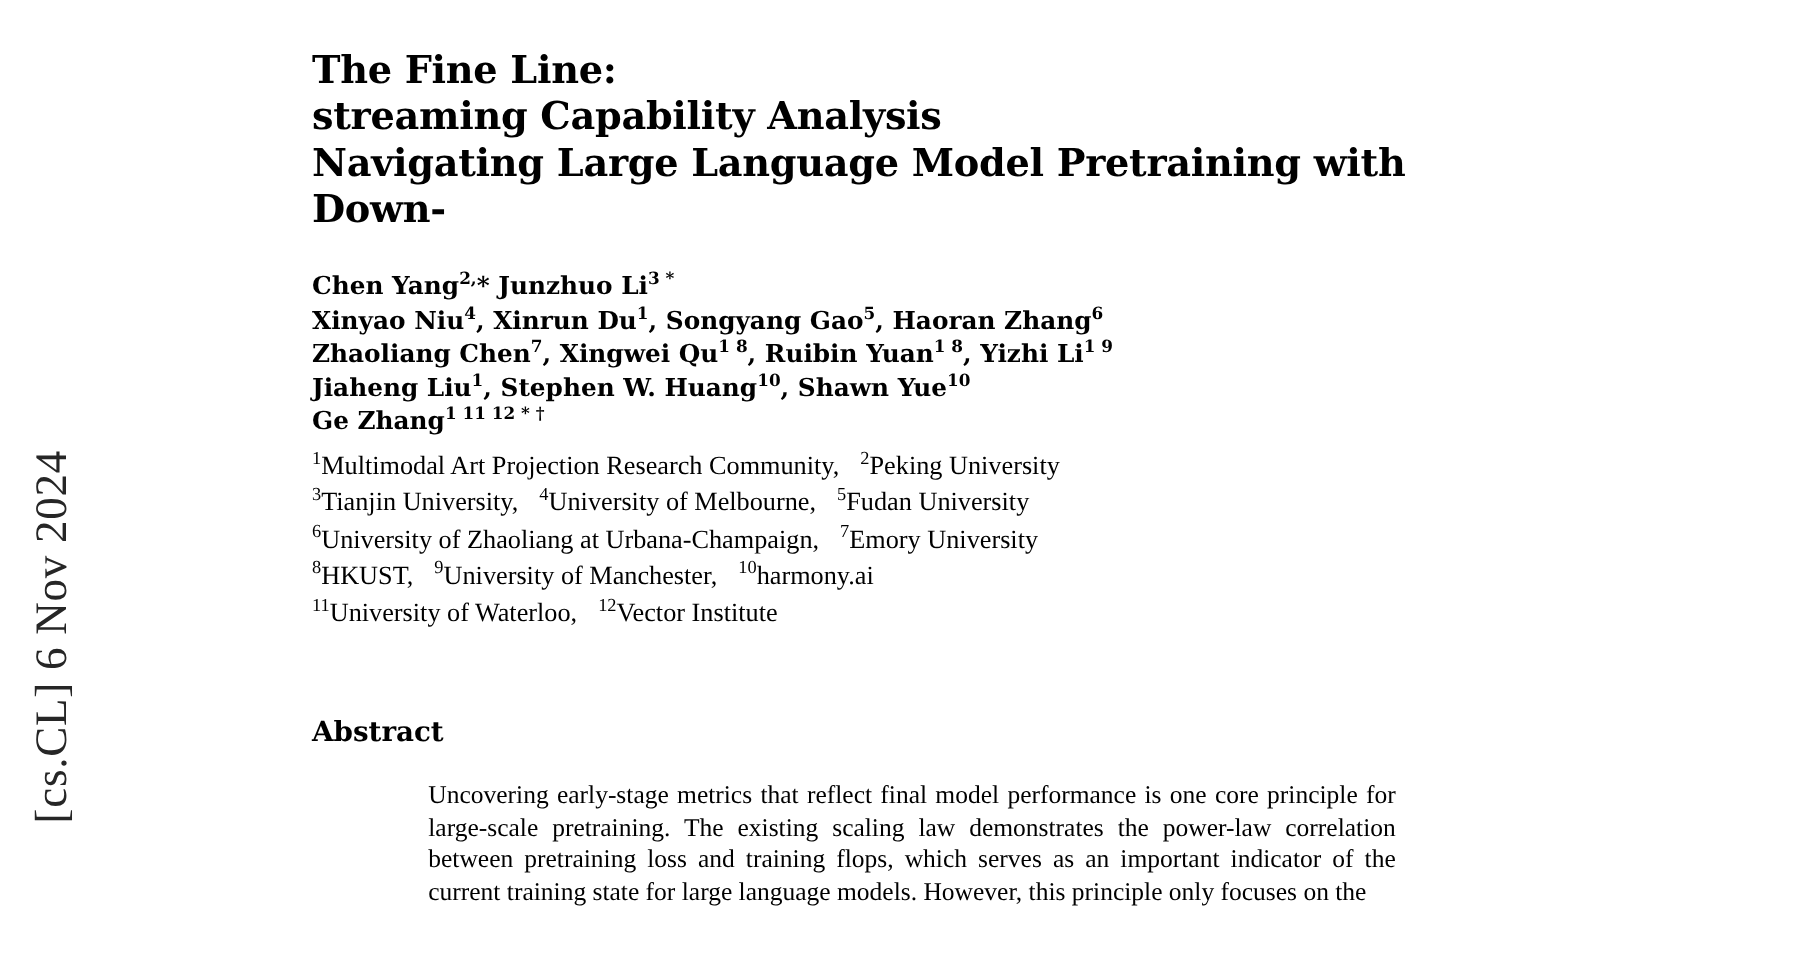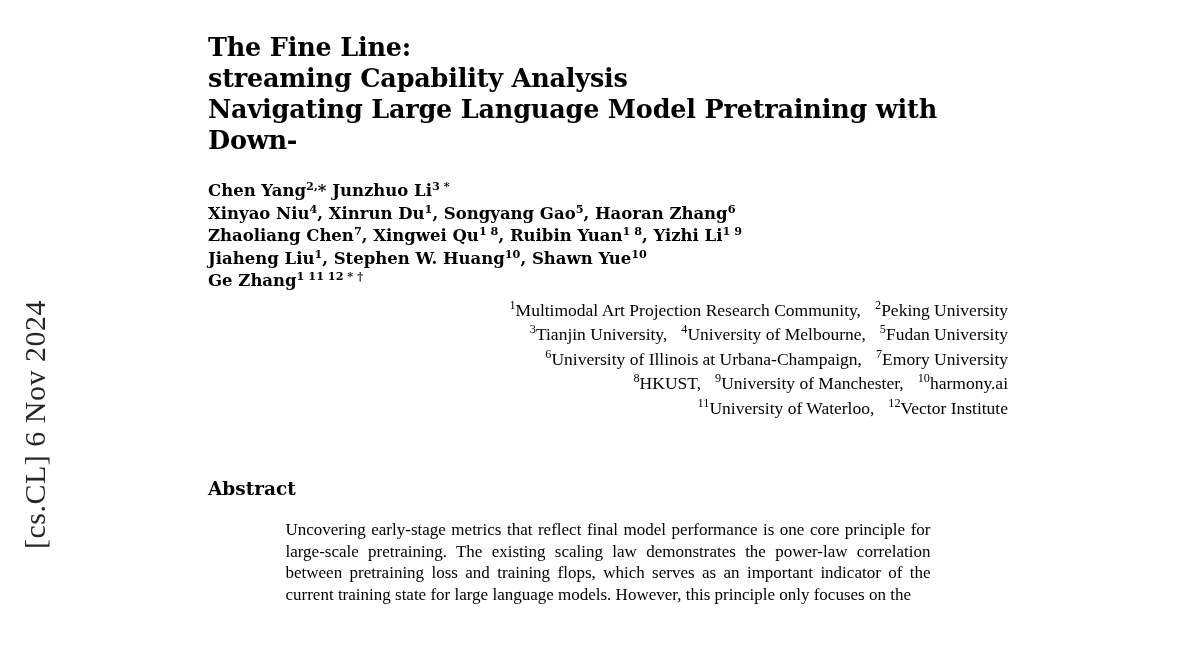--- a/index.html
+++ b/index.html
@@ -62,21 +62,21 @@
     line-height: 0;
     font-weight: inherit;
   }
 
   .affiliations {
     margin-top: 5px;
     font-family: "Liberation Serif", serif;
     font-size: 17.5px;
     line-height: 24.5px;
   }
-  .affiliations .af-line { display: block; white-space: nowrap; text-align: right; }
+  .affiliations .af-line { display: block; white-space: nowrap; }
   .affiliations sup { font-size: 0.70em; }
   .gapsm { display: inline-block; width: 14px; }
 
   .abstract-heading {
     margin-top: 58px;
     text-align: left;
     font-family: "DejaVu Serif", serif;
     font-weight: bold;
     font-size: 18.5px;
   }
@@ -110,21 +110,21 @@
     <span class="a-line"><span>Chen Yang</span><sup>2,</sup><span>*</span><span> Junzhuo Li</span><sup>3 *</sup></span>
     <span class="a-line"><span>Xinyao Niu</span><sup>4</sup><span>, Xinrun Du</span><sup>1</sup><span>, Songyang Gao</span><sup>5</sup><span>, Haoran Zhang</span><sup>6</sup></span>
     <span class="a-line"><span>Zhaoliang Chen</span><sup>7</sup><span>, Xingwei Qu</span><sup>1 8</sup><span>, Ruibin Yuan</span><sup>1 8</sup><span>, Yizhi Li</span><sup>1 9</sup></span>
     <span class="a-line"><span>Jiaheng Liu</span><sup>1</sup><span>, Stephen W. Huang</span><sup>10</sup><span>, Shawn Yue</span><sup>10</sup></span>
     <span class="a-line"><span>Ge Zhang</span><sup>1 11 12 * †</sup></span>
   </div>
 
   <div class="affiliations">
     <span class="af-line"><sup>1</sup><span>Multimodal Art Projection Research Community,</span><span class="gapsm"></span><sup>2</sup><span>Peking University</span></span>
     <span class="af-line"><sup>3</sup><span>Tianjin University,</span><span class="gapsm"></span><sup>4</sup><span>University of Melbourne,</span><span class="gapsm"></span><sup>5</sup><span>Fudan University</span></span>
-    <span class="af-line"><sup>6</sup><span>University of Illinois at Urbana-Champaign,</span><span class="gapsm"></span><sup>7</sup><span>Emory University</span></span>
+    <span class="af-line"><sup>6</sup><span>University of Zhaoliang at Urbana-Champaign,</span><span class="gapsm"></span><sup>7</sup><span>Emory University</span></span>
     <span class="af-line"><sup>8</sup><span>HKUST,</span><span class="gapsm"></span><sup>9</sup><span>University of Manchester,</span><span class="gapsm"></span><sup>10</sup><span>harmony.ai</span></span>
     <span class="af-line"><sup>11</sup><span>University of Waterloo,</span><span class="gapsm"></span><sup>12</sup><span>Vector Institute</span></span>
   </div>
 
   <div class="abstract-heading">Abstract</div>
 
   <div class="abstract-body">
     <p>Uncovering early-stage metrics that reflect final model performance is one core principle for large-scale pretraining. The existing scaling law demonstrates the power-law correlation between pretraining loss and training flops, which serves as an important indicator of the current training state for large language models. However, this principle only focuses on the</p>
   </div>
 

